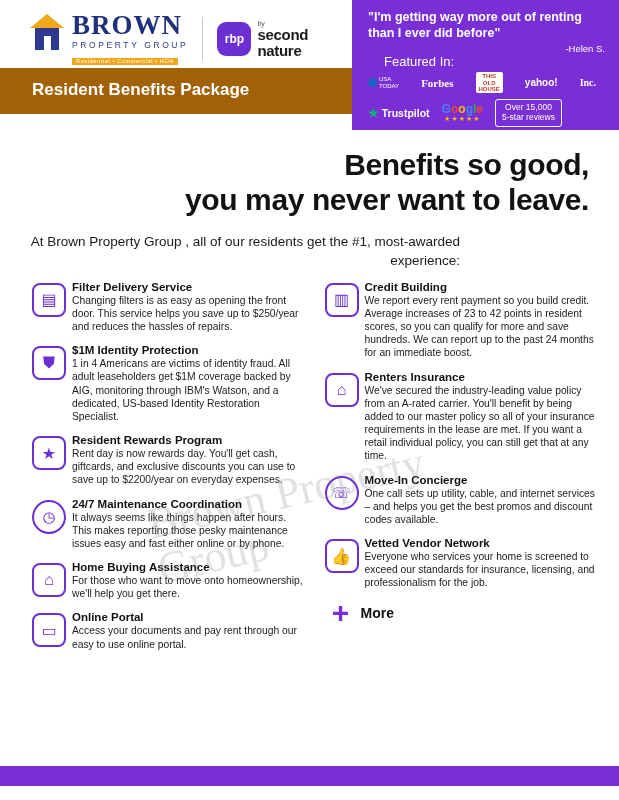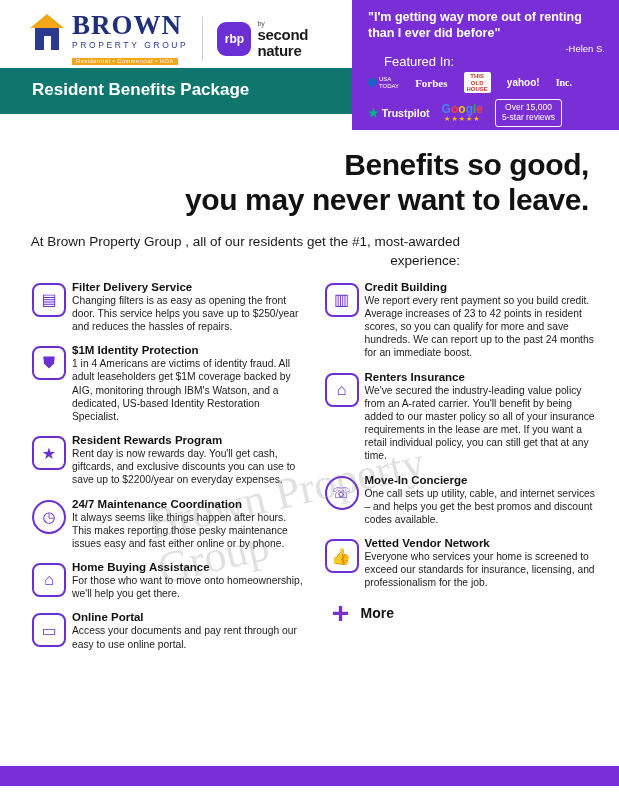--- a/index.html
+++ b/index.html
@@ -95,21 +95,21 @@
     display: flex; align-items: center; justify-content: center;
     margin-right: 6px;
   }
   .sn-text { line-height: 1.05; }
   .sn-by { font-size: 7px; color: #555; }
   .sn-name {
     font-size: 15px; font-weight: bold; color: #1b1b1b;
     letter-spacing: -0.3px;
   }
   .rbp-title-bar {
-    background: #0f766e;
+    background: #a16207;
     color: #ffffff;
     font-size: 17px;
     font-weight: bold;
     padding: 12px 0 12px 32px;
     height: 46px;
   }
   .header-right {
     flex: 1;
     background: #7a2fd6;
     color: #ffffff;
@@ -128,21 +128,21 @@
     margin-top: 2px;
   }
   .featured-label {
     font-size: 13px;
     color: #ffffff;
     padding-left: 16px;
   }
   .featured-row {
     display: flex;
     align-items: center;
-    gap: 16px;
+    gap: 22px;
     margin-top: 3px;
   }
   .f-usa { color:#fff; font-size:7px; display:flex; align-items:center; gap:2px;}
   .f-usa .dot { width:9px;height:9px;border-radius:50%;background:#1a63c4;display:inline-block;}
   .f-forbes { font-family: "Liberation Serif", serif; font-size: 11px; font-weight: bold; }
   .f-house {
     background:#fff;color:#c0392b;font-size:6px;font-weight:bold;
     padding:1px 3px;border-radius:2px;text-align:center;line-height:1.05;
   }
   .f-yahoo { font-size: 10px; font-weight: bold; }

